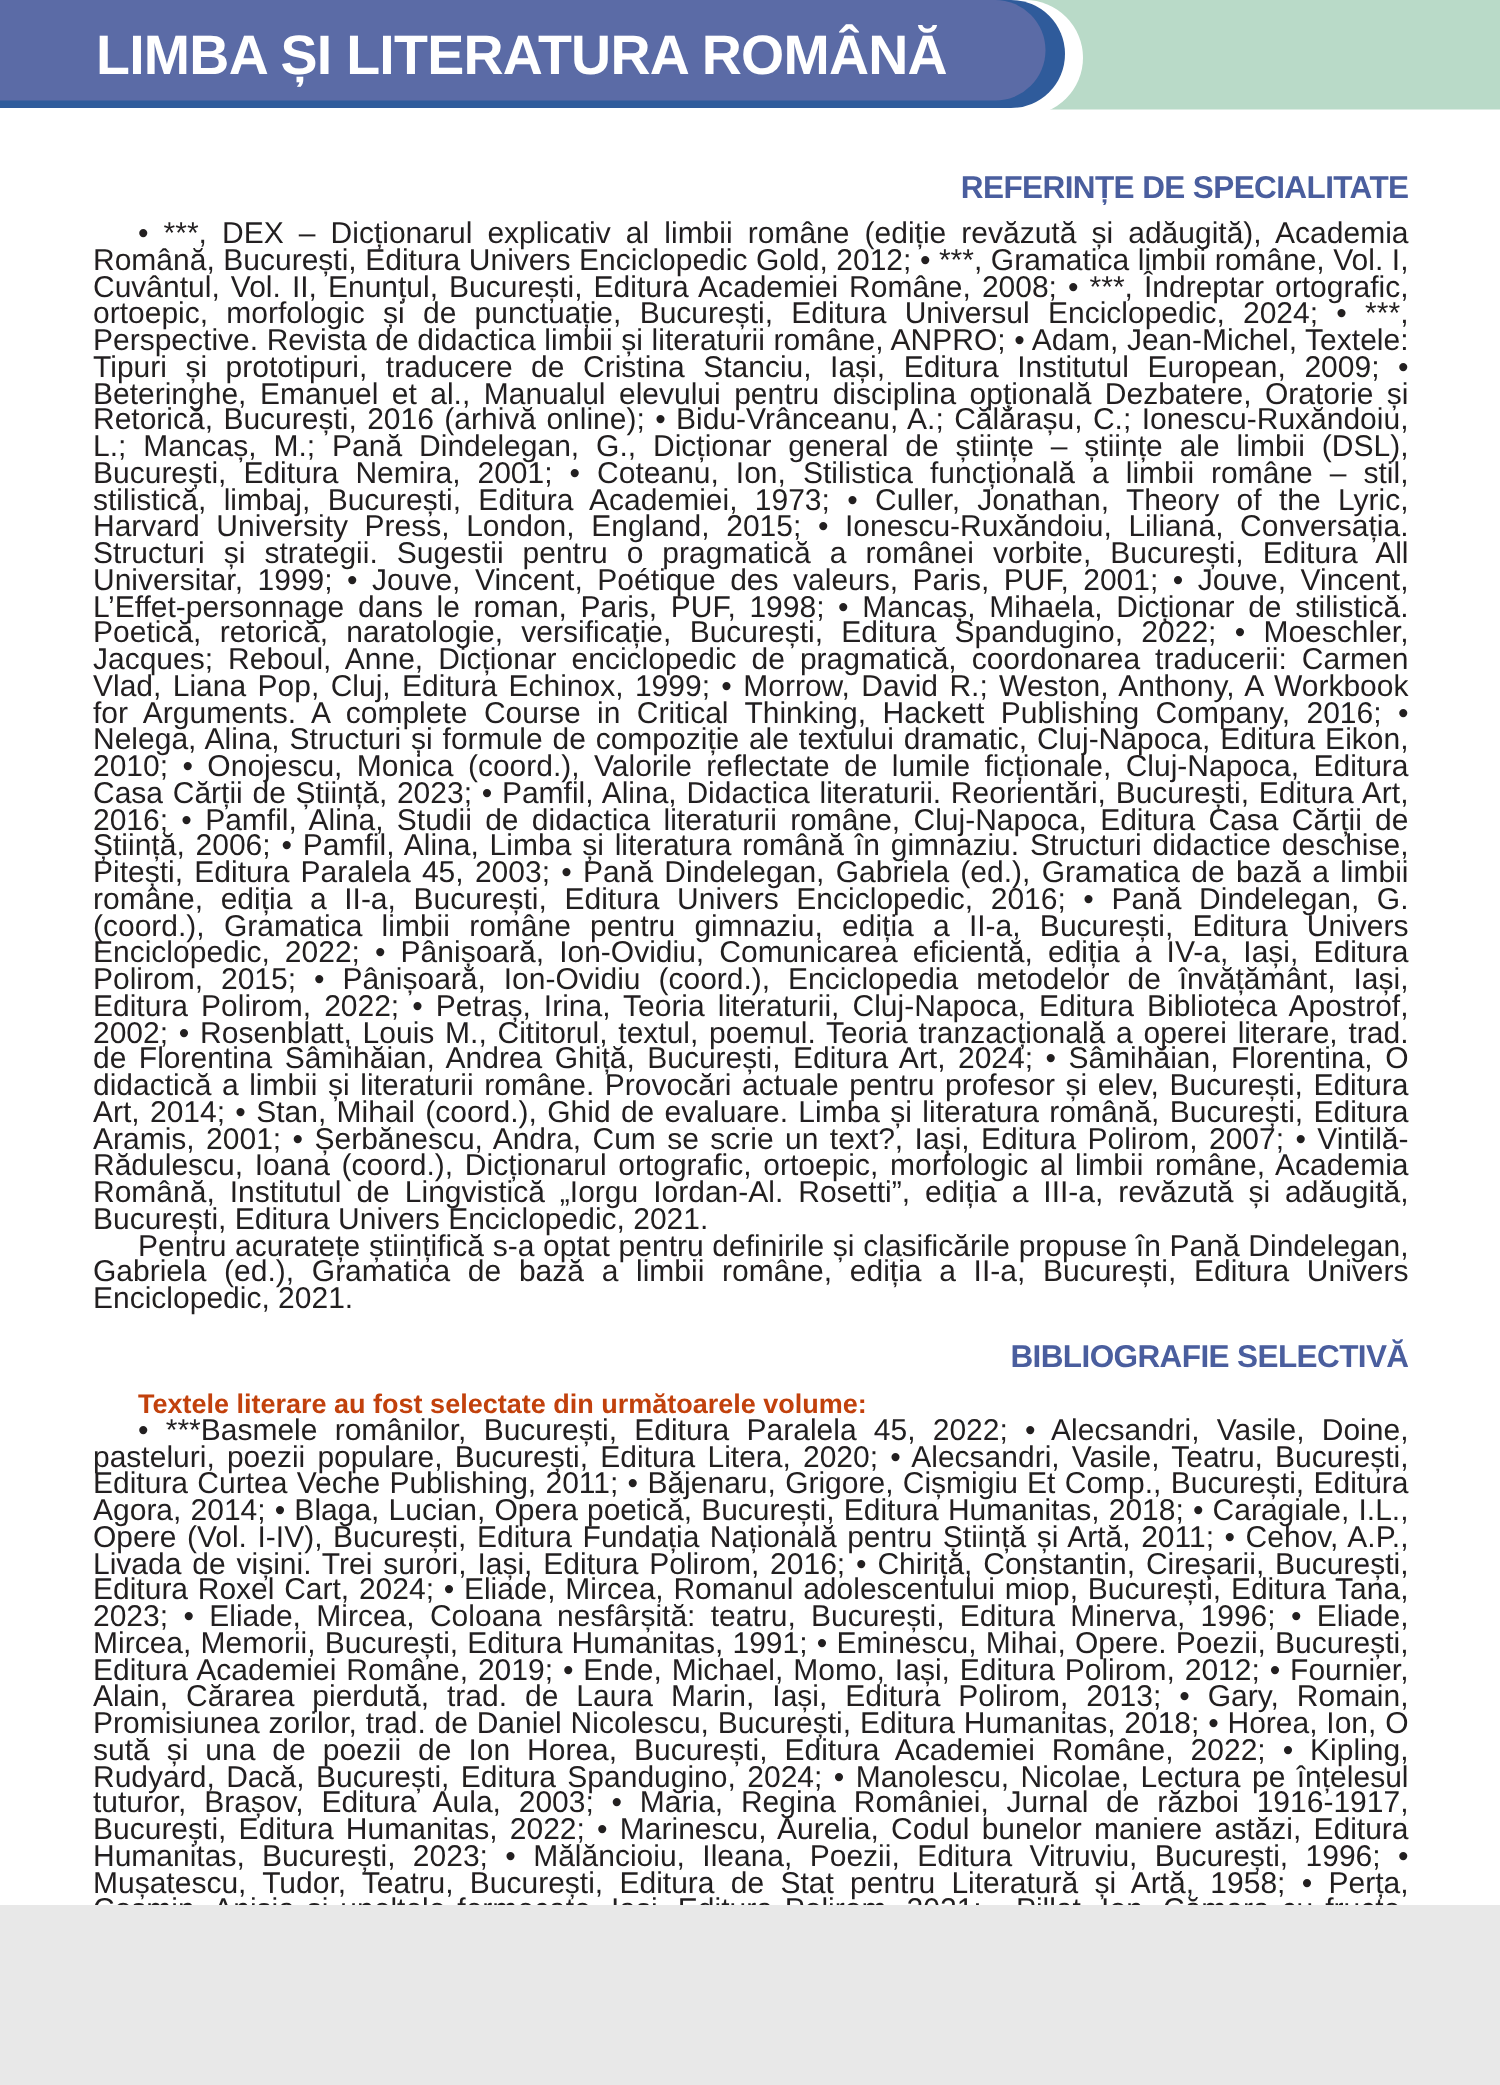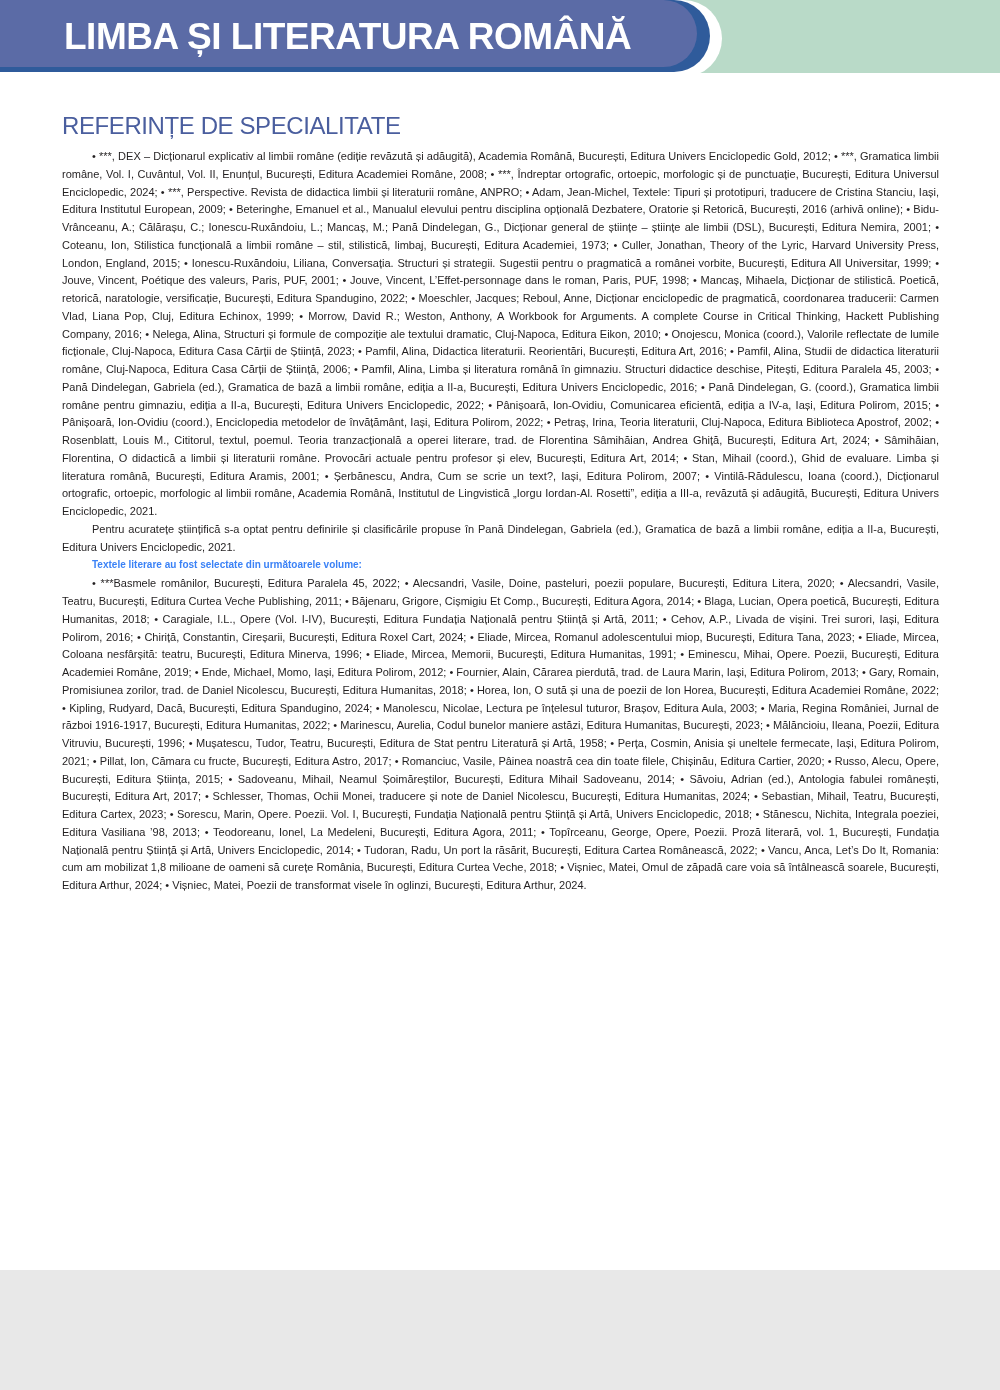--- a/index.html
+++ b/index.html
@@ -13,32 +13,32 @@
   .banner-outline{position:absolute;left:0;top:0;width:722px;height:77px;background:#ffffff;border-radius:0 46px 46px 0;}
   .banner-dark{position:absolute;left:0;top:0;width:710px;height:72px;background:#2f5b9b;border-radius:0 42px 42px 0;}
   .banner-main{position:absolute;left:0;top:0;width:697px;height:67px;background:#5b6ba6;border-radius:0 40px 40px 0;}
   .banner-title{
     position:absolute;left:64px;top:0;height:72px;line-height:74px;
     font-size:37px;font-weight:bold;color:#ffffff;letter-spacing:-0.5px;white-space:nowrap;
   }
   
   .content{position:absolute;left:62px;top:73px;width:877px;}
   .section-heading{
-    margin:0;color:#4a5e9e;font-size:24px;font-weight:normal;
-    letter-spacing:-0.4px;line-height:26px;
+    margin:0;color:#4a5e9e;font-size:21px;font-weight:bold;
+    letter-spacing:-0.4px;line-height:26px;text-align:right;
   }
   .section-heading.first{margin-top:40px;margin-bottom:9px;}
   .section-heading.second{margin-top:16px;margin-bottom:9px;}
   .body-par{
-    margin:0;font-size:11px;line-height:17.75px;text-align:justify;
+    margin:0;font-size:20px;line-height:17.75px;text-align:justify;
     text-indent:30px;color:#221f20;
   }
   .intro-line{
-    margin:0;font-size:10px;line-height:18px;font-weight:bold;
-    text-indent:30px;color:#3b82f6;margin-bottom:1px;
+    margin:0;font-size:18px;line-height:18px;font-weight:bold;
+    text-indent:30px;color:#c2410c;margin-bottom:1px;
   }
   
   .page-tab{
     position:absolute;left:0;top:1340px;width:190px;height:22px;
     background:#5b6ba6;border-radius:0 9px 9px 0;
     color:#86efac;font-size:16px;font-weight:bold;
     text-align:left;line-height:22px;padding-right:18px;box-sizing:border-box;
   }
 </style>
 </head>
@@ -53,20 +53,21 @@
   <div class="banner-title">LIMBA ȘI LITERATURA ROMÂNĂ</div>
 
   <div class="content">
 
     <h2 class="section-heading first">REFERINȚE DE SPECIALITATE</h2>
 
     <p class="body-par">• ***, DEX – Dicționarul explicativ al limbii române (ediție revăzută și adăugită), Academia Română, București, Editura Univers Enciclopedic Gold, 2012; • ***, Gramatica limbii române, Vol. I, Cuvântul, Vol. II, Enunțul, București, Editura Academiei Române, 2008; • ***, Îndreptar ortografic, ortoepic, morfologic și de punctuație, București, Editura Universul Enciclopedic, 2024; • ***, Perspective. Revista de didactica limbii și literaturii române, ANPRO; • Adam, Jean-Michel, Textele: Tipuri și prototipuri, traducere de Cristina Stanciu, Iași, Editura Institutul European, 2009; • Beteringhe, Emanuel et al., Manualul elevului pentru disciplina opțională Dezbatere, Oratorie și Retorică, București, 2016 (arhivă online); • Bidu-Vrânceanu, A.; Călărașu, C.; Ionescu-Ruxăndoiu, L.; Mancaș, M.; Pană Dindelegan, G., Dicționar general de științe – științe ale limbii (DSL), București, Editura Nemira, 2001; • Coteanu, Ion, Stilistica funcțională a limbii române – stil, stilistică, limbaj, București, Editura Academiei, 1973; • Culler, Jonathan, Theory of the Lyric, Harvard University Press, London, England, 2015; • Ionescu-Ruxăndoiu, Liliana, Conversația. Structuri și strategii. Sugestii pentru o pragmatică a românei vorbite, București, Editura All Universitar, 1999; • Jouve, Vincent, Poétique des valeurs, Paris, PUF, 2001; • Jouve, Vincent, L’Effet-personnage dans le roman, Paris, PUF, 1998; • Mancaș, Mihaela, Dicționar de stilistică. Poetică, retorică, naratologie, versificație, București, Editura Spandugino, 2022; • Moeschler, Jacques; Reboul, Anne, Dicționar enciclopedic de pragmatică, coordonarea traducerii: Carmen Vlad, Liana Pop, Cluj, Editura Echinox, 1999; • Morrow, David R.; Weston, Anthony, A Workbook for Arguments. A complete Course in Critical Thinking, Hackett Publishing Company, 2016; • Nelega, Alina, Structuri și formule de compoziție ale textului dramatic, Cluj-Napoca, Editura Eikon, 2010; • Onojescu, Monica (coord.), Valorile reflectate de lumile ficționale, Cluj-Napoca, Editura Casa Cărții de Știință, 2023; • Pamfil, Alina, Didactica literaturii. Reorientări, București, Editura Art, 2016; • Pamfil, Alina, Studii de didactica literaturii române, Cluj-Napoca, Editura Casa Cărții de Știință, 2006; • Pamfil, Alina, Limba și literatura română în gimnaziu. Structuri didactice deschise, Pitești, Editura Paralela 45, 2003; • Pană Dindelegan, Gabriela (ed.), Gramatica de bază a limbii române, ediția a II-a, București, Editura Univers Enciclopedic, 2016; • Pană Dindelegan, G. (coord.), Gramatica limbii române pentru gimnaziu, ediția a II-a, București, Editura Univers Enciclopedic, 2022; • Pânișoară, Ion-Ovidiu, Comunicarea eficientă, ediția a IV-a, Iași, Editura Polirom, 2015; • Pânișoară, Ion-Ovidiu (coord.), Enciclopedia metodelor de învățământ, Iași, Editura Polirom, 2022; • Petraș, Irina, Teoria literaturii, Cluj-Napoca, Editura Biblioteca Apostrof, 2002; • Rosenblatt, Louis M., Cititorul, textul, poemul. Teoria tranzacțională a operei literare, trad. de Florentina Sâmihăian, Andrea Ghiță, București, Editura Art, 2024; • Sâmihăian, Florentina, O didactică a limbii și literaturii române. Provocări actuale pentru profesor și elev, București, Editura Art, 2014; • Stan, Mihail (coord.), Ghid de evaluare. Limba și literatura română, București, Editura Aramis, 2001; • Șerbănescu, Andra, Cum se scrie un text?, Iași, Editura Polirom, 2007; • Vintilă-Rădulescu, Ioana (coord.), Dicționarul ortografic, ortoepic, morfologic al limbii române, Academia Română, Institutul de Lingvistică „Iorgu Iordan-Al. Rosetti”, ediția a III-a, revăzută și adăugită, București, Editura Univers Enciclopedic, 2021.</p>
 
     <p class="body-par">Pentru acuratețe științifică s-a optat pentru definirile și clasificările propuse în Pană Dindelegan, Gabriela (ed.), Gramatica de bază a limbii române, ediția a II-a, București, Editura Univers Enciclopedic, 2021.</p>
 
+    <h2 class="section-heading second">BIBLIOGRAFIE SELECTIVĂ</h2>
 
     <p class="intro-line">Textele literare au fost selectate din următoarele volume:</p>
 
     <p class="body-par">• ***Basmele românilor, București, Editura Paralela 45, 2022; • Alecsandri, Vasile, Doine, pasteluri, poezii populare, București, Editura Litera, 2020; • Alecsandri, Vasile, Teatru, București, Editura Curtea Veche Publishing, 2011; • Băjenaru, Grigore, Cișmigiu Et Comp., București, Editura Agora, 2014; • Blaga, Lucian, Opera poetică, București, Editura Humanitas, 2018; • Caragiale, I.L., Opere (Vol. I-IV), București, Editura Fundația Națională pentru Știință și Artă, 2011; • Cehov, A.P., Livada de vișini. Trei surori, Iași, Editura Polirom, 2016; • Chiriță, Constantin, Cireșarii, București, Editura Roxel Cart, 2024; • Eliade, Mircea, Romanul adolescentului miop, București, Editura Tana, 2023; • Eliade, Mircea, Coloana nesfârșită: teatru, București, Editura Minerva, 1996; • Eliade, Mircea, Memorii, București, Editura Humanitas, 1991; • Eminescu, Mihai, Opere. Poezii, București, Editura Academiei Române, 2019; • Ende, Michael, Momo, Iași, Editura Polirom, 2012; • Fournier, Alain, Cărarea pierdută, trad. de Laura Marin, Iași, Editura Polirom, 2013; • Gary, Romain, Promisiunea zorilor, trad. de Daniel Nicolescu, București, Editura Humanitas, 2018; • Horea, Ion, O sută și una de poezii de Ion Horea, București, Editura Academiei Române, 2022; • Kipling, Rudyard, Dacă, București, Editura Spandugino, 2024; • Manolescu, Nicolae, Lectura pe înțelesul tuturor, Brașov, Editura Aula, 2003; • Maria, Regina României, Jurnal de război 1916-1917, București, Editura Humanitas, 2022; • Marinescu, Aurelia, Codul bunelor maniere astăzi, Editura Humanitas, București, 2023; • Mălăncioiu, Ileana, Poezii, Editura Vitruviu, București, 1996; • Mușatescu, Tudor, Teatru, București, Editura de Stat pentru Literatură și Artă, 1958; • Perța, Cosmin, Anisia și uneltele fermecate, Iași, Editura Polirom, 2021; • Pillat, Ion, Cămara cu fructe, București, Editura Astro, 2017; • Romanciuc, Vasile, Pâinea noastră cea din toate filele, Chișinău, Editura Cartier, 2020; • Russo, Alecu, Opere, București, Editura Știința, 2015; • Sadoveanu, Mihail, Neamul Șoimăreștilor, București, Editura Mihail Sadoveanu, 2014; • Săvoiu, Adrian (ed.), Antologia fabulei românești, București, Editura Art, 2017; • Schlesser, Thomas, Ochii Monei, traducere și note de Daniel Nicolescu, București, Editura Humanitas, 2024; • Sebastian, Mihail, Teatru, București, Editura Cartex, 2023; • Sorescu, Marin, Opere. Poezii. Vol. I, București, Fundația Națională pentru Știință și Artă, Univers Enciclopedic, 2018; • Stănescu, Nichita, Integrala poeziei, Editura Vasiliana ’98, 2013; • Teodoreanu, Ionel, La Medeleni, București, Editura Agora, 2011; • Topîrceanu, George, Opere, Poezii. Proză literară, vol. 1, București, Fundația Națională pentru Știință și Artă, Univers Enciclopedic, 2014; • Tudoran, Radu, Un port la răsărit, București, Editura Cartea Românească, 2022; • Vancu, Anca, Let’s Do It, Romania: cum am mobilizat 1,8 milioane de oameni să curețe România, București, Editura Curtea Veche, 2018; • Vișniec, Matei, Omul de zăpadă care voia să întâlnească soarele, București, Editura Arthur, 2024; • Vișniec, Matei, Poezii de transformat visele în oglinzi, București, Editura Arthur, 2024.</p>
 
   </div>
 
   <div class="page-tab">224</div>
 
 </div>

